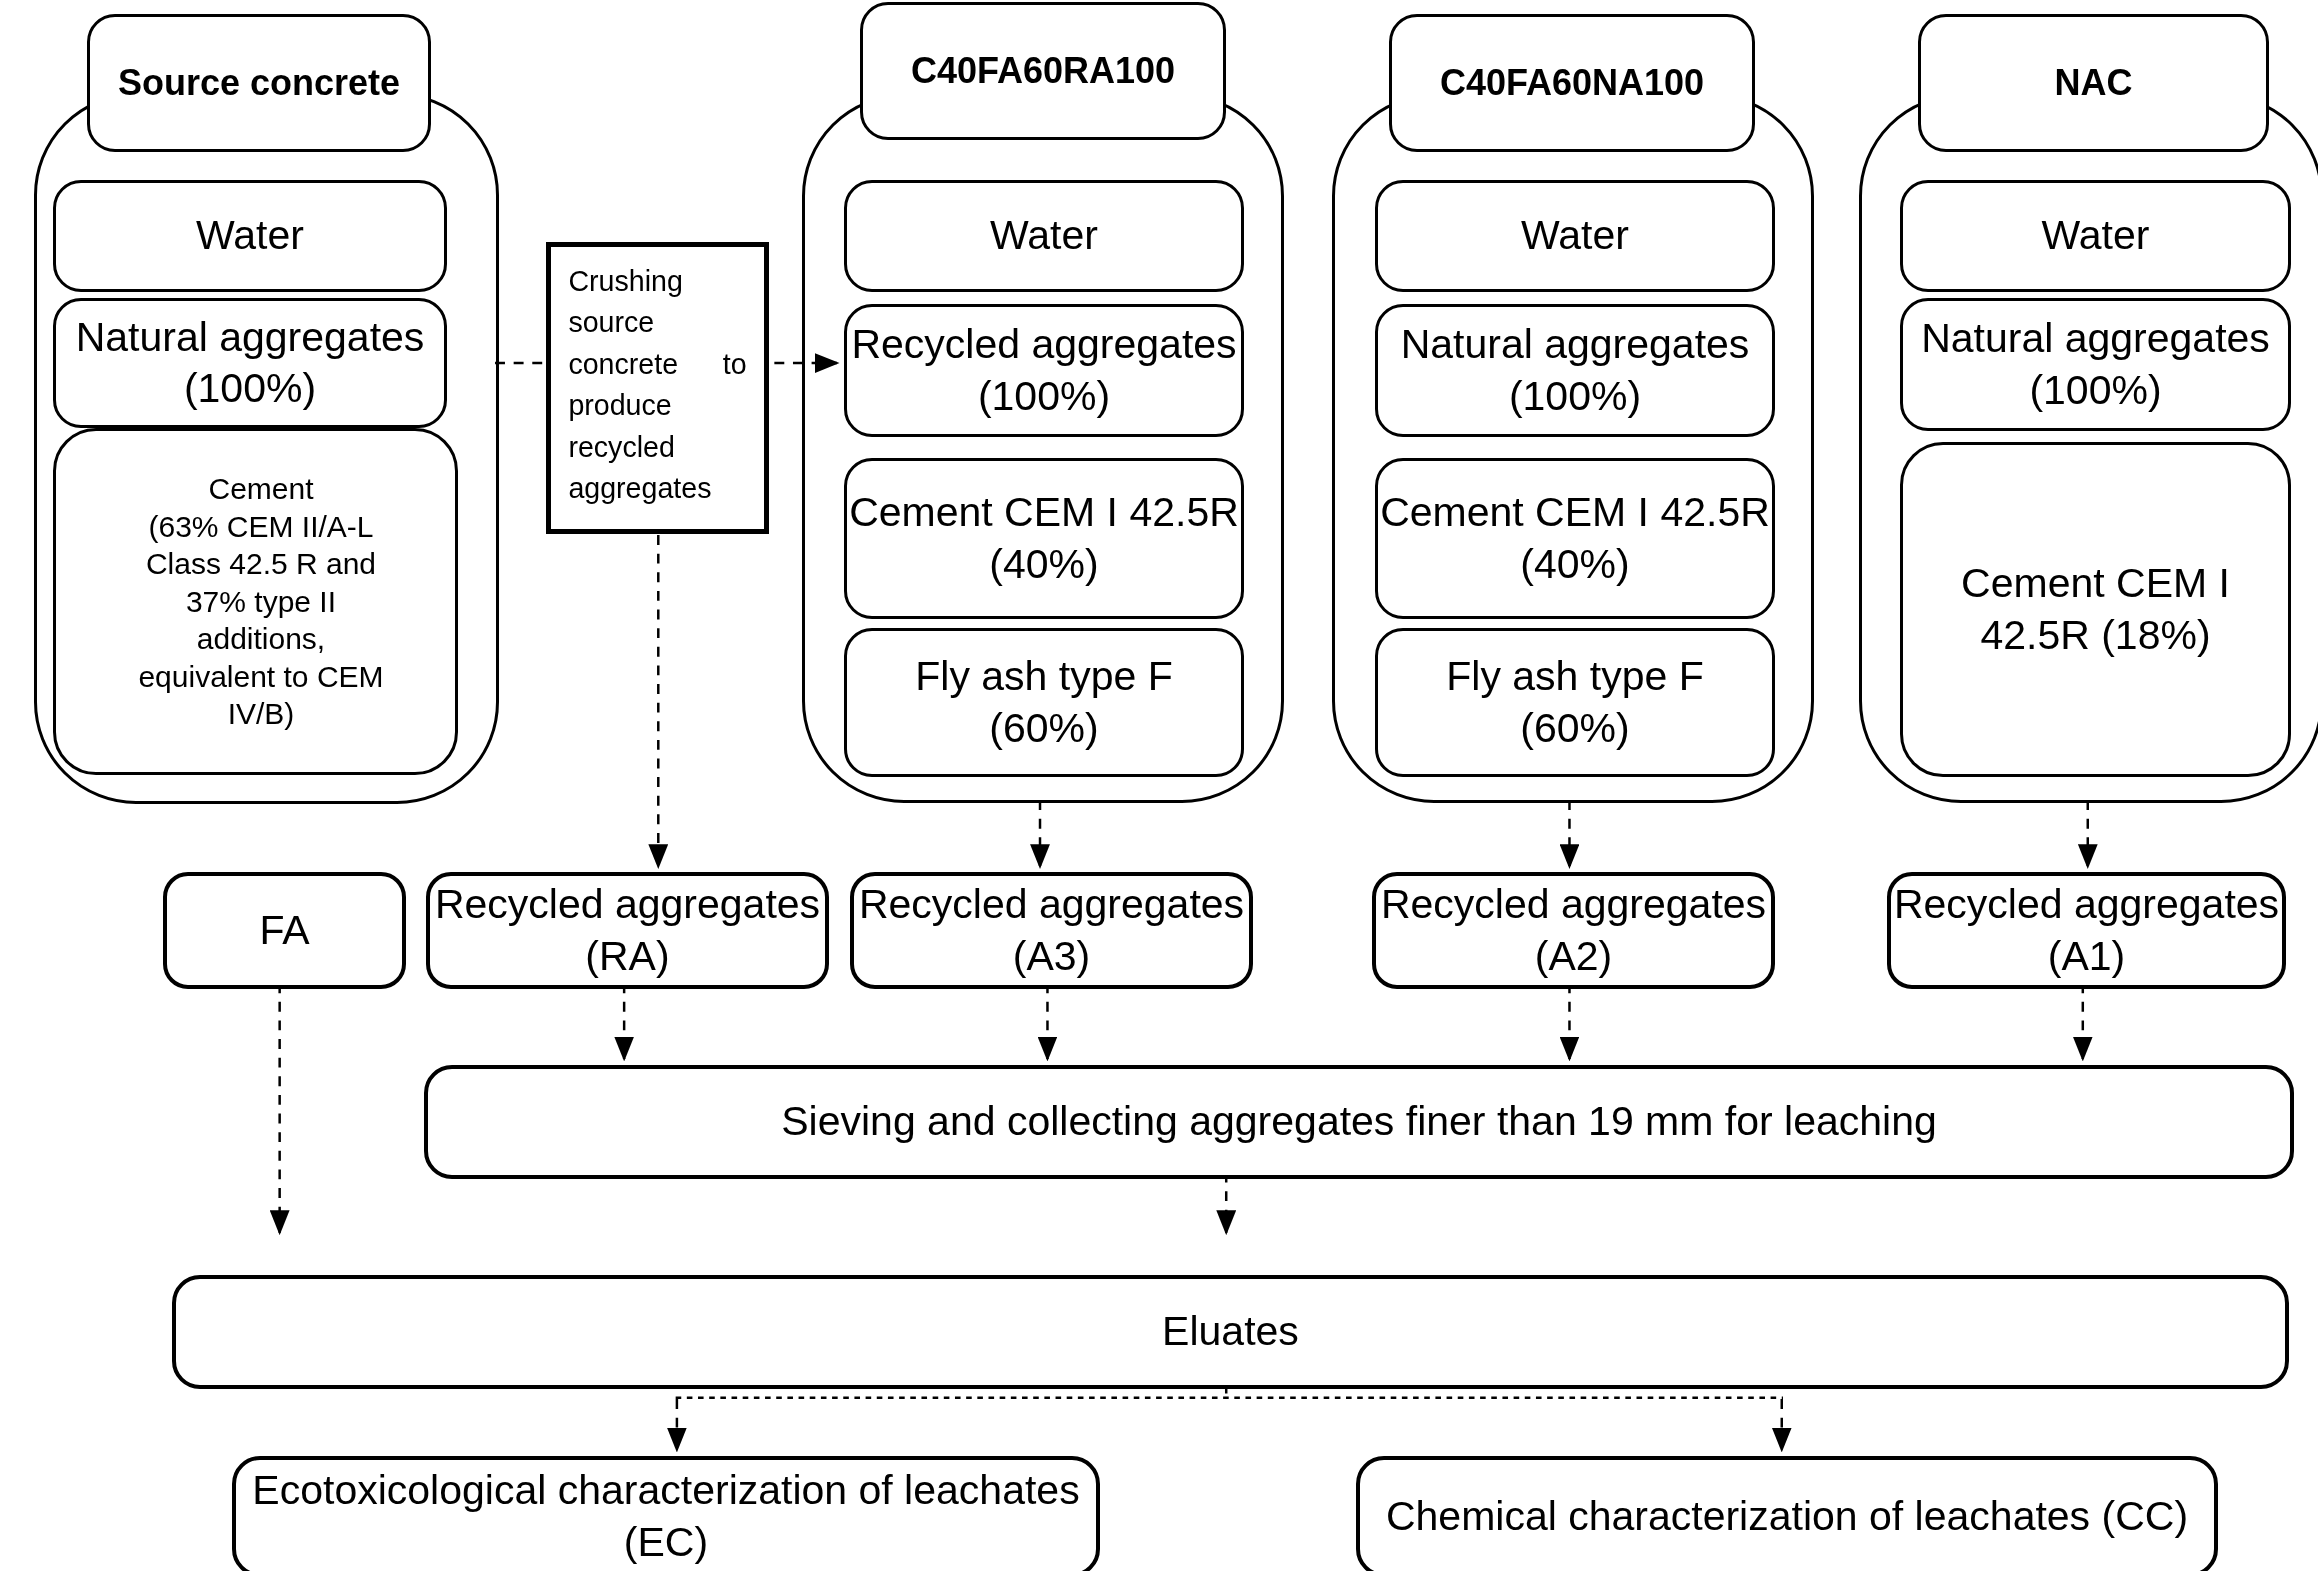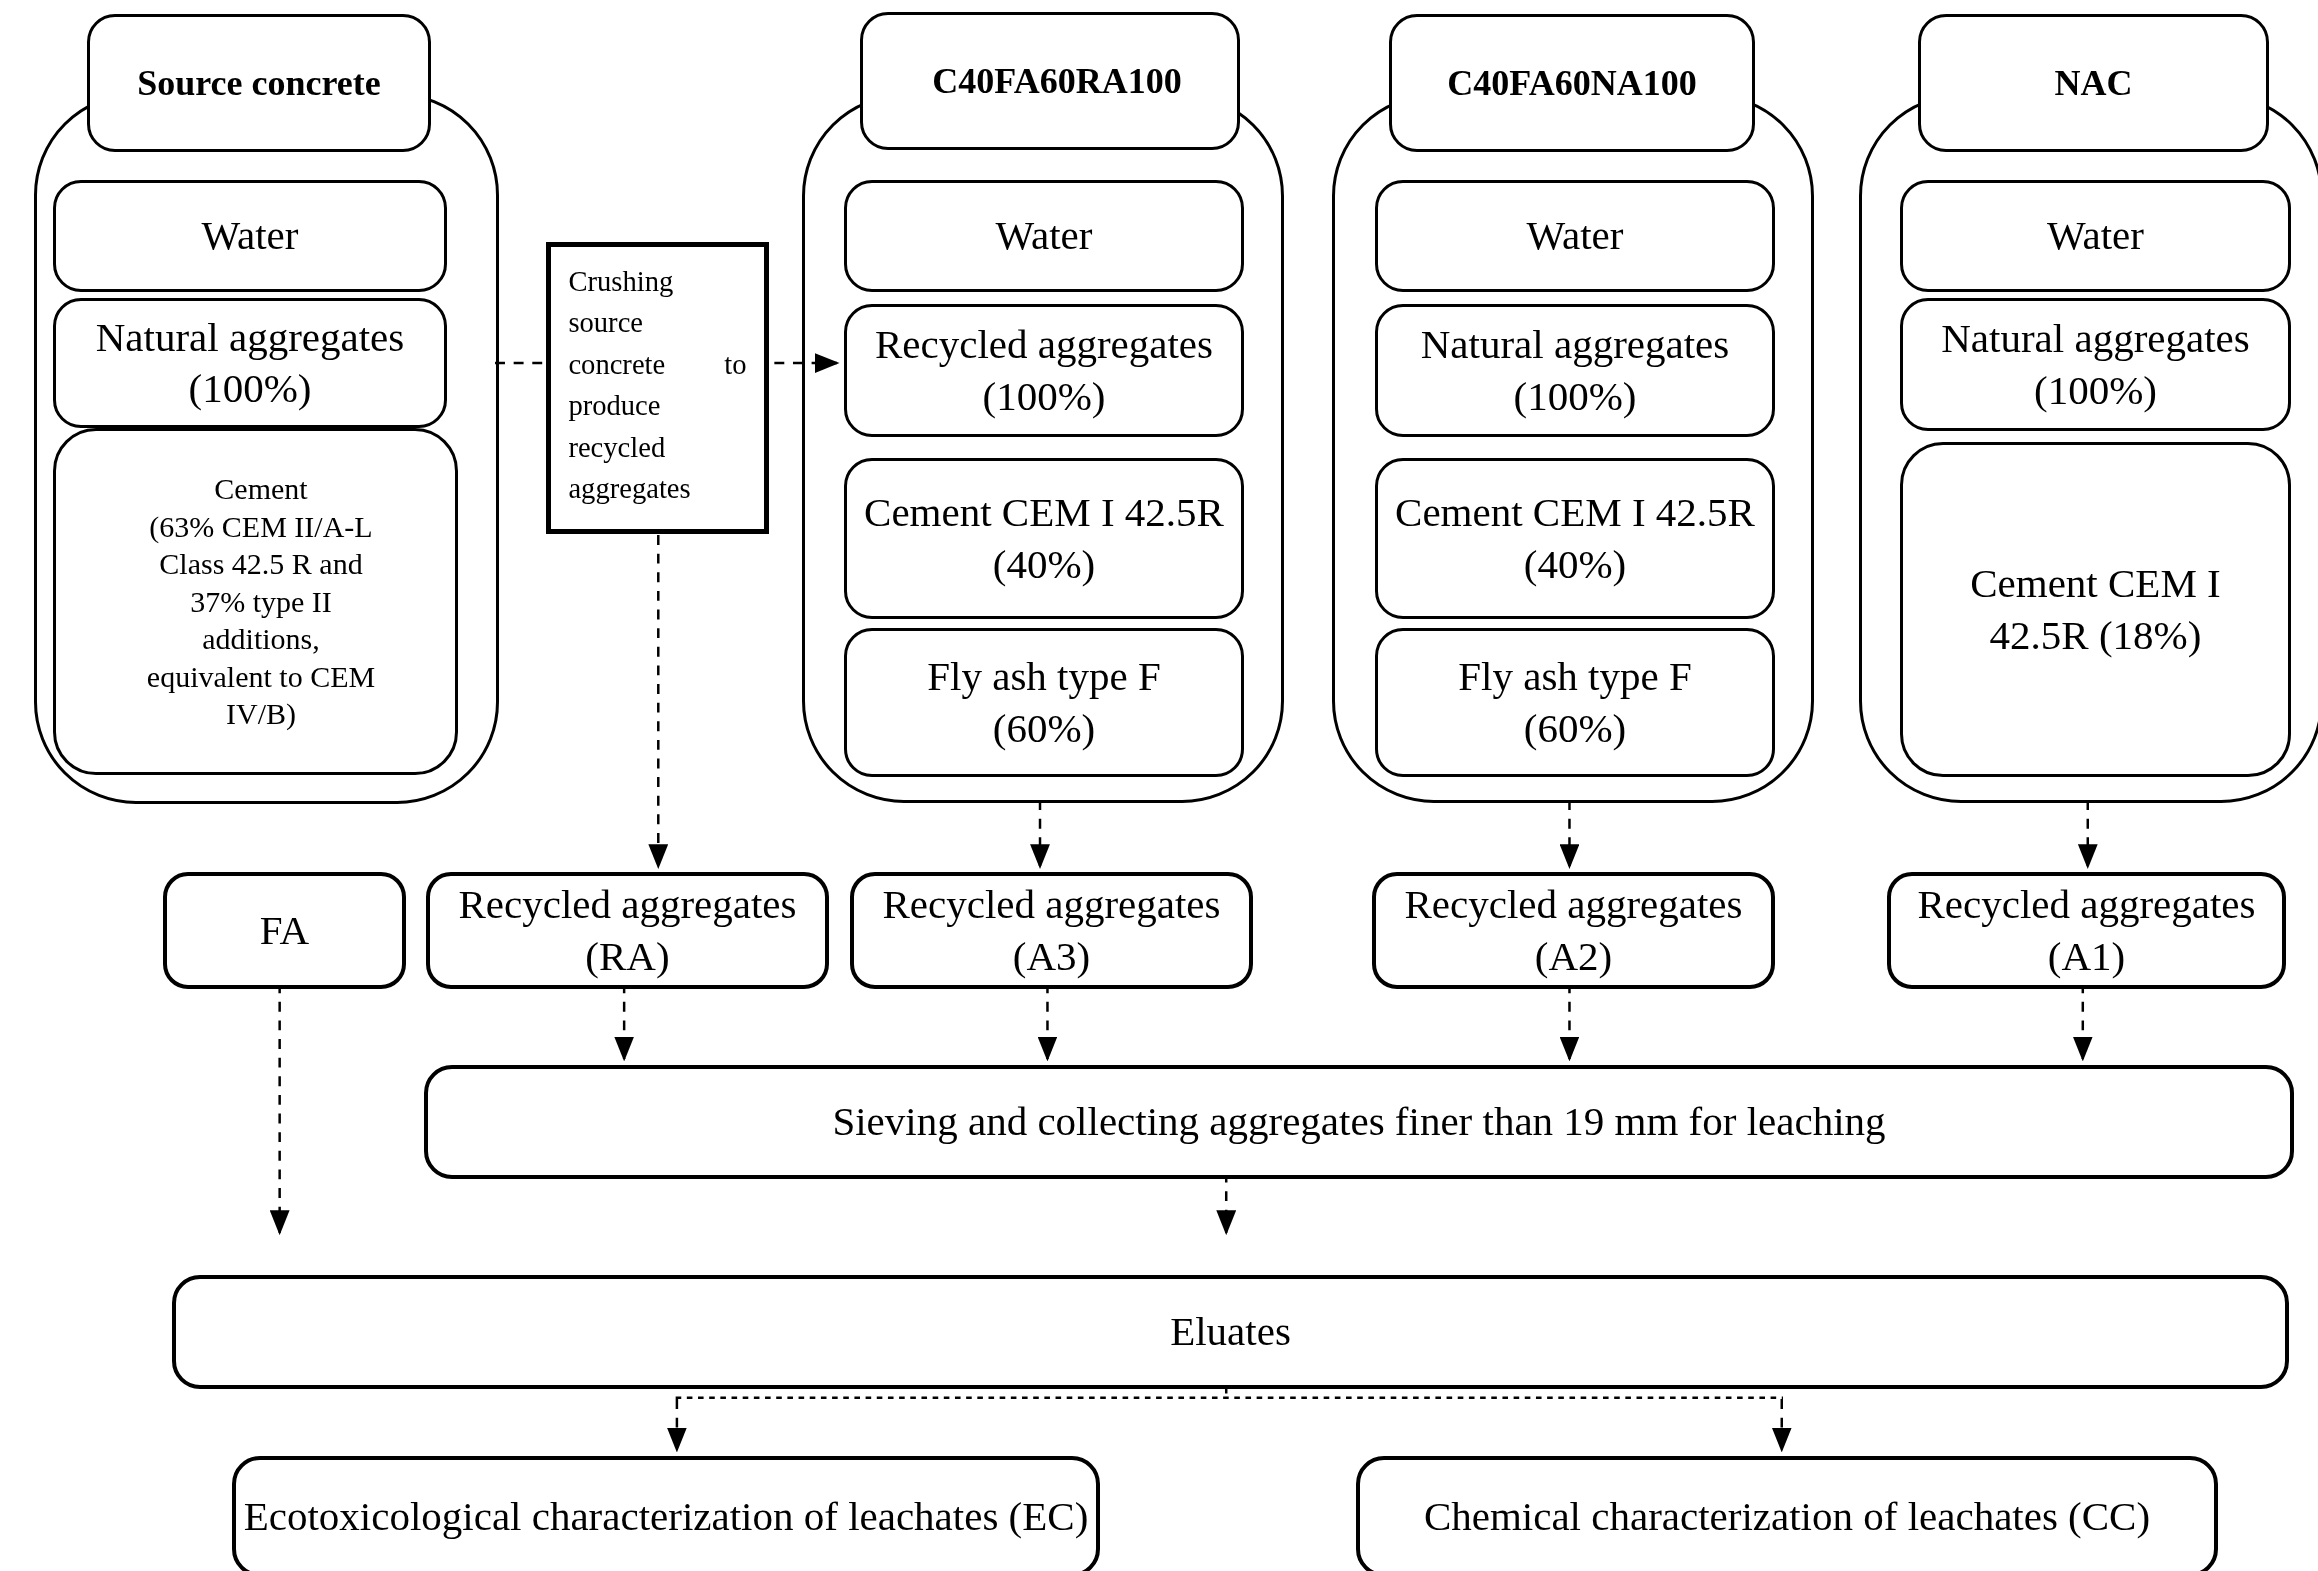--- a/index.html
+++ b/index.html
@@ -1,17 +1,17 @@
 <!DOCTYPE html>
 <html style="font-size:10px"><head>
 <meta charset="utf-8">
 <style>
   html,body{margin:0;padding:0;background:#ffffff;}
   .canvas{position:relative;width:2319px;height:1571px;background:#ffffff;
-          font-family:Liberation Serif, serif;color:#000;}
+          font-family:Liberation Sans, sans-serif;color:#000;}
   .container{position:absolute;border:3.1px solid #000;border-radius:102px;background:#ffffff;}
   .hdr{position:absolute;background:#ffffff;border:3.7px solid #000;border-radius:28px;
        display:flex;align-items:center;justify-content:center;
        font-weight:bold;font-size:36px;text-align:center;}
   .box{position:absolute;background:#ffffff;border:3.7px solid #000;border-radius:28px;
        display:flex;align-items:center;justify-content:center;text-align:center;
        font-size:41px;line-height:1.25;}
   .tall{border-radius:43px;}
   .wide{border-width:4.3px;}
   .mid{border-width:4.3px;border-radius:25px;}
@@ -51,21 +51,21 @@
     <line x1="2528" y1="1584" x2="2528" y2="1706" stroke-dasharray="16 14" marker-end="url(#arr)"></line>
     <line x1="3355" y1="1584" x2="3355" y2="1706" stroke-dasharray="16 14" marker-end="url(#arr)"></line>
     <line x1="1975" y1="1889" x2="1975" y2="1986" stroke-dasharray="16 14" marker-end="url(#arr)"></line>
     <line x1="1975" y1="2169" x2="1975" y2="2252" stroke-dasharray="16 14"></line>
     <line x1="1088" y1="2252" x2="2872" y2="2252" stroke-dasharray="9 9"></line>
     <line x1="1090" y1="2254" x2="1090" y2="2336" stroke-dasharray="16 14" marker-end="url(#arr)"></line>
     <line x1="2870" y1="2254" x2="2870" y2="2336" stroke-dasharray="16 14" marker-end="url(#arr)"></line>
   </svg>
 
   <div class="hdr" style="left:87px;top:13.7px;width:338px;height:132px;">Source concrete</div>
-  <div class="hdr" style="left:860px;top:12px;width:360px;height:132px;padding-left:14px;">C40FA60RA100</div>
+  <div class="hdr" style="left:860px;top:2px;width:360px;height:132px;">C40FA60RA100</div>
   <div class="hdr" style="left:1389px;top:13.7px;width:360px;height:132px;">C40FA60NA100</div>
   <div class="hdr" style="left:1918px;top:13.7px;width:345px;height:132px;">NAC</div>
 
   <div class="box" style="left:53px;top:180px;width:388px;height:106px;">Water</div>
   <div class="box pre" style="left:53px;top:298px;width:388px;height:124px;">Natural aggregates
 (100%)</div>
   <div class="box pre tall cem1" style="left:53px;top:428px;width:388px;height:341px;">Cement
 (63% CEM II/A-L
 Class 42.5 R and
 37% type II

